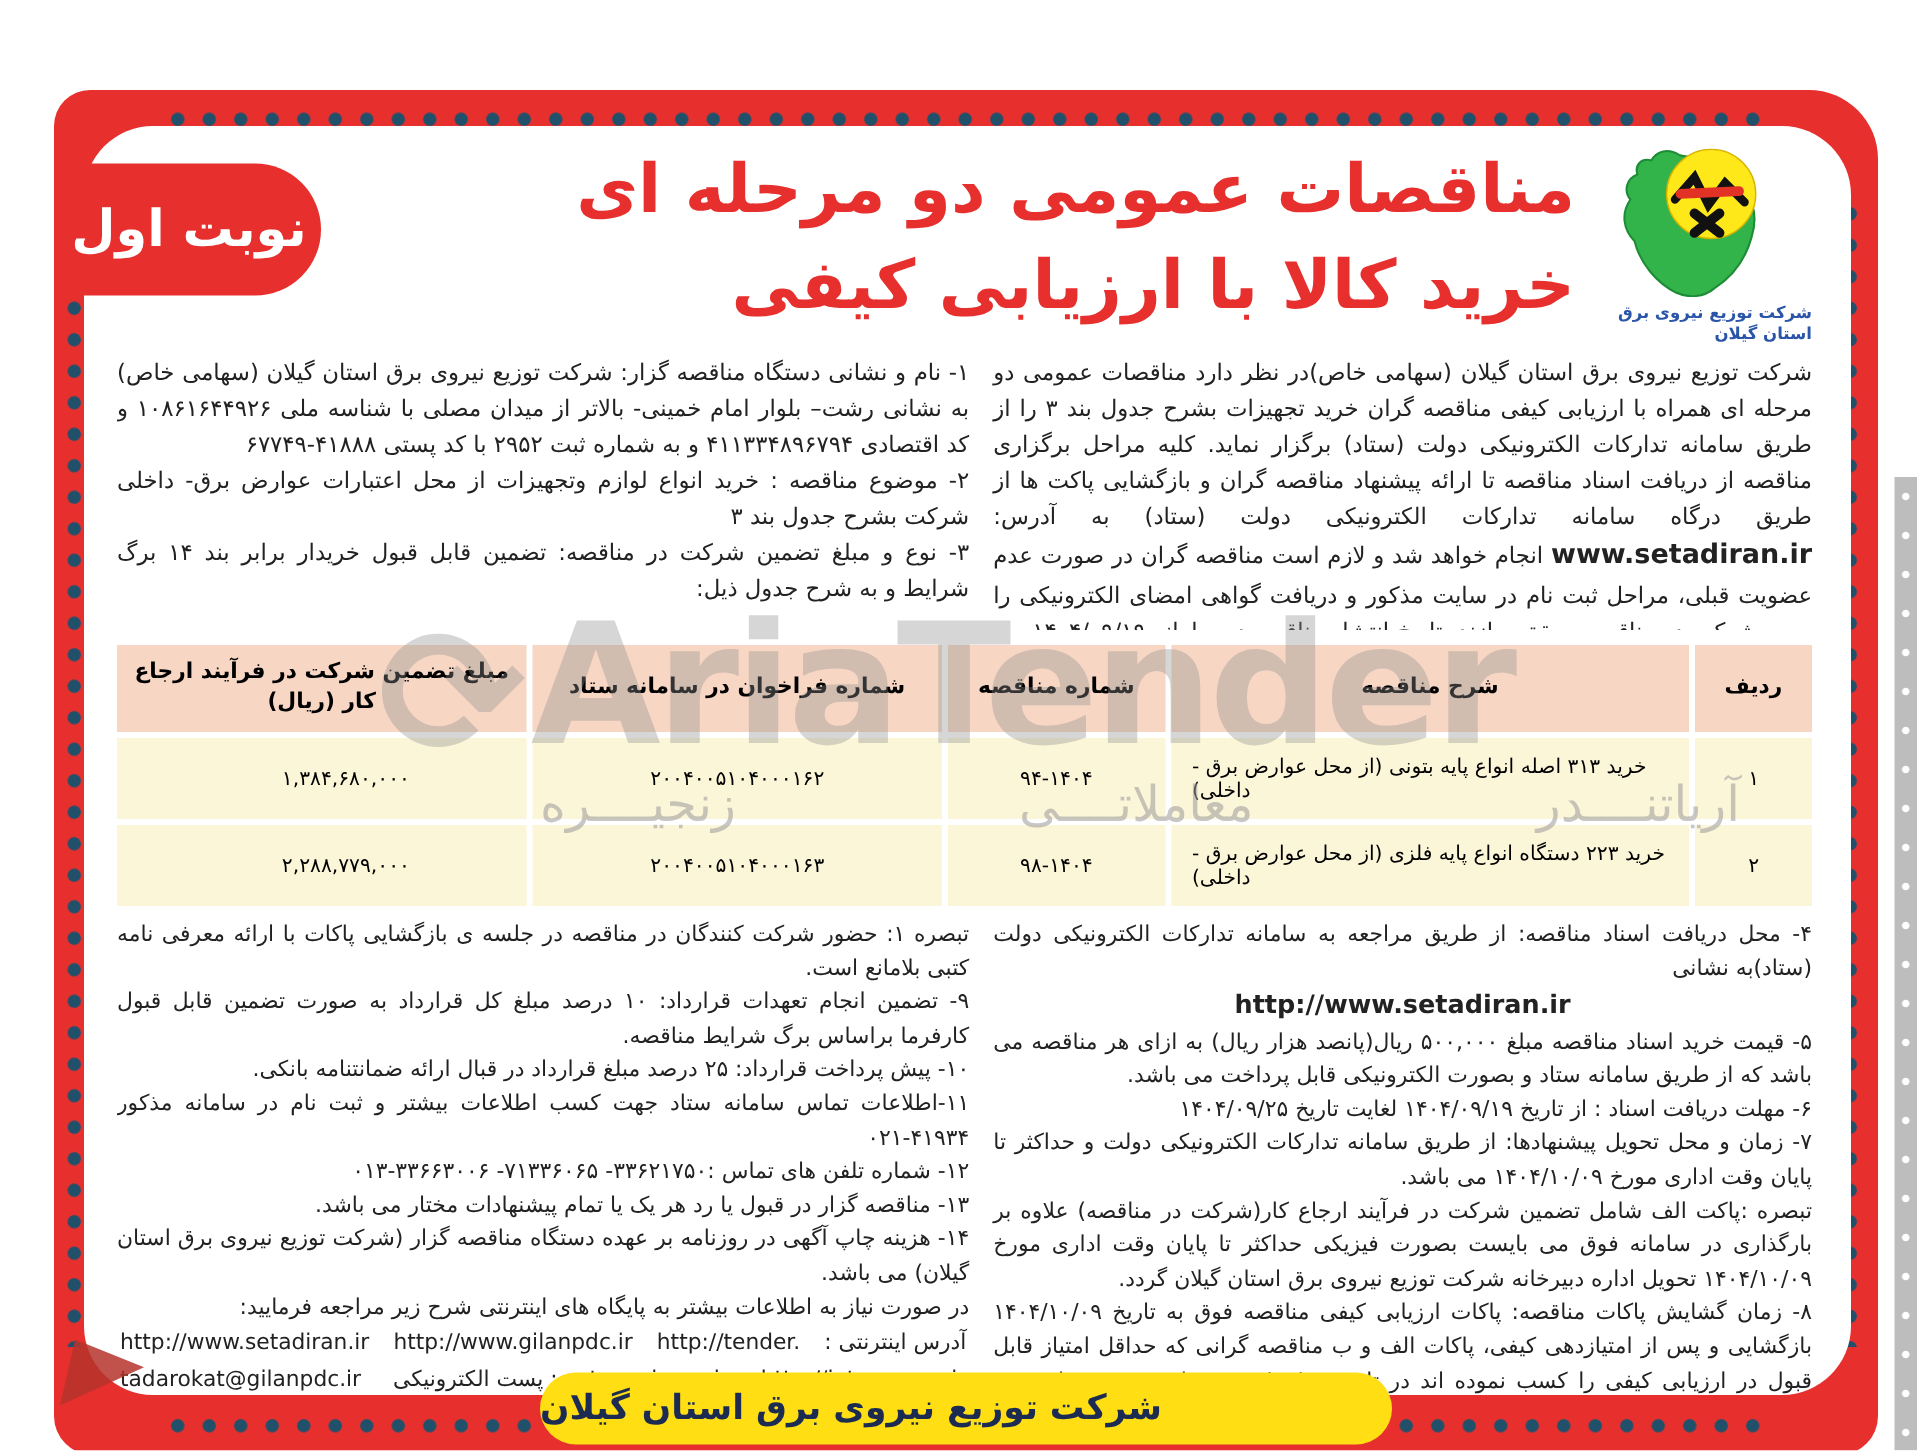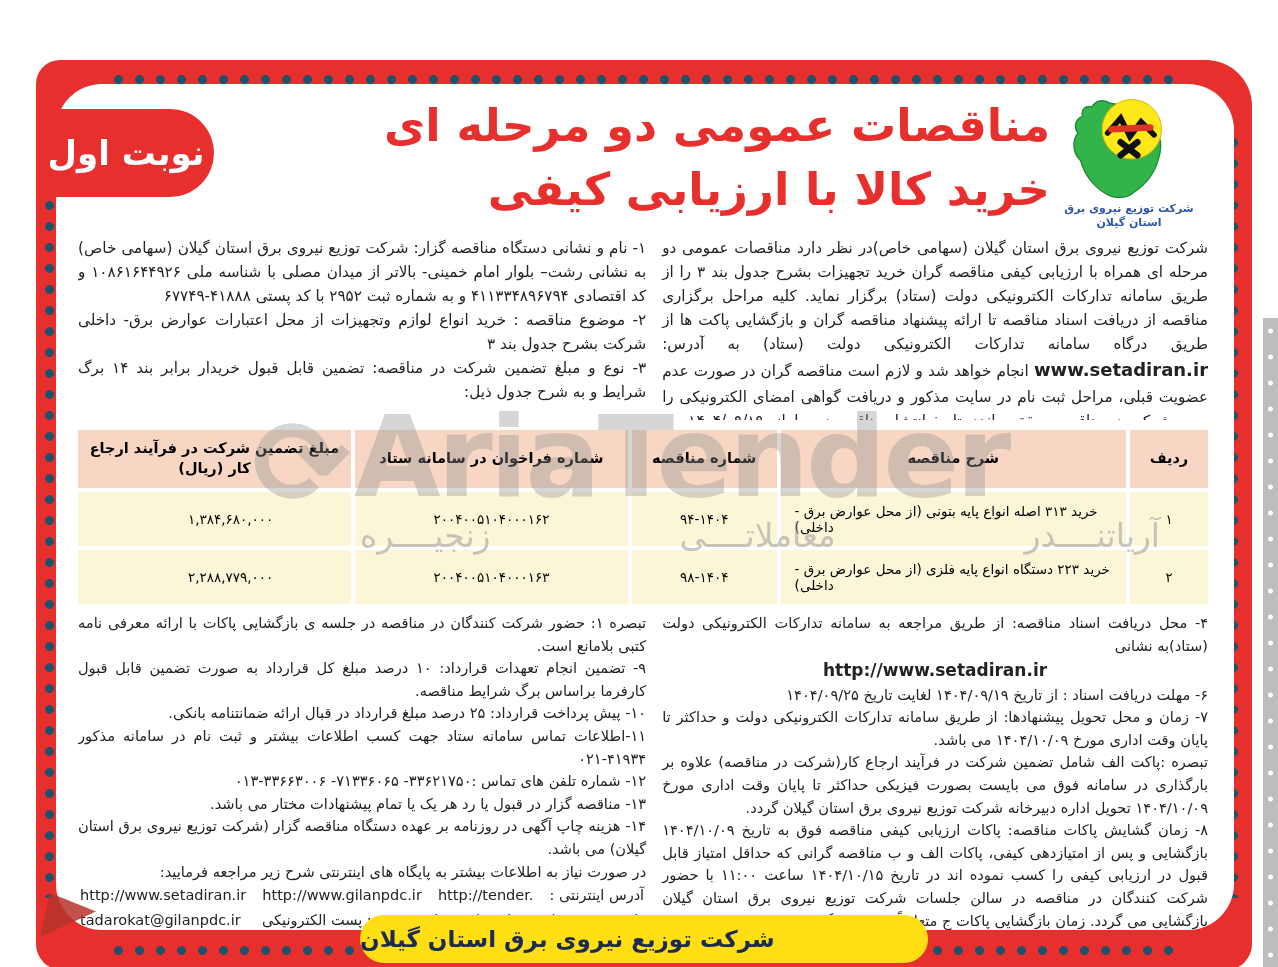--- a/index.html
+++ b/index.html
@@ -37,21 +37,21 @@
   .dots-left{top:72px;bottom:72px;left:7px;}
   .dots-right{top:72px;bottom:72px;right:12px;}
 
   
   .badge{position:absolute;left:2px;top:49px;width:176px;height:88px;background:var(--red);
       border-radius:10px 44px 44px 10px;display:flex;align-items:center;justify-content:center;
       color:#fff;font-size:34px;font-weight:bold;z-index:4;}
 
   
   .header{display:flex;direction:rtl;align-items:flex-start;height:140px;}
-  .logo{width:158px;flex:0 0 158px;text-align:center;padding-top:2px;}
+  .logo{width:158px;flex:0 0 158px;padding-top:2px;}
   .logo-caption{color:#2b55a8;font-weight:bold;font-size:11px;line-height:1.25;}
   .title{flex:1;text-align:right;color:var(--red);font-weight:bold;
       font-size:45px;line-height:1.42;padding-top:2px;margin-left:120px;}
 
   
   .cols{display:flex;direction:rtl;gap:16px;text-align:justify;color:var(--ink);}
   .cols-top{margin-top:4px;height:184px;overflow:hidden;font-size:15.2px;line-height:1.58;}
   .col-r{width:49%;}
   .col-l{width:51%;}
   .intro-url{direction:ltr;unicode-bidi:embed;font-weight:bold;font-size:18px;}
@@ -167,20 +167,21 @@
               <div class="tc c-setad num" dir="ltr">۲۰۰۴۰۰۵۱۰۴۰۰۰۱۶۳</div>
               <div class="tc c-amount num" dir="ltr">۲,۲۸۸,۷۷۹,۰۰۰</div>
             </div>
           </div>
       </div>
 
       <div class="cols cols-bottom">
         <div class="col-r">
           <p>۴- محل دریافت اسناد مناقصه: از طریق مراجعه به سامانه تدارکات الکترونیکی دولت (ستاد)به نشانی</p>
           <div class="p4-url">http://www.setadiran.ir</div>
+          <p>۵- قیمت خرید اسناد مناقصه مبلغ ۵۰۰,۰۰۰ ریال(پانصد هزار ریال) به ازای هر مناقصه می باشد که از طریق سامانه ستاد و بصورت الکترونیکی قابل پرداخت می باشد.</p>
           <p>۶- مهلت دریافت اسناد : از تاریخ ۱۴۰۴/۰۹/۱۹ لغایت تاریخ ۱۴۰۴/۰۹/۲۵</p>
           <p>۷- زمان و محل تحویل پیشنهادها: از طریق سامانه تدارکات الکترونیکی دولت و حداکثر تا پایان وقت اداری مورخ ۱۴۰۴/۱۰/۰۹ می باشد.</p>
           <p>تبصره :پاکت الف شامل تضمین شرکت در فرآیند ارجاع کار(شرکت در مناقصه) علاوه بر بارگذاری در سامانه فوق می بایست بصورت فیزیکی حداکثر تا پایان وقت اداری مورخ ۱۴۰۴/۱۰/۰۹ تحویل اداره دبیرخانه شرکت توزیع نیروی برق استان گیلان گردد.</p>
           <p>۸- زمان گشایش پاکات مناقصه: پاکات ارزیابی کیفی مناقصه فوق به تاریخ ۱۴۰۴/۱۰/۰۹ بازگشایی و پس از امتیازدهی کیفی، پاکات الف و ب مناقصه گرانی که حداقل امتیاز قابل قبول در ارزیابی کیفی را کسب نموده اند در تاریخ ۱۴۰۴/۱۰/۱۵ ساعت ۱۱:۰۰ با حضور شرکت کنندگان در مناقصه در سالن جلسات شرکت توزیع نیروی برق استان گیلان بازگشایی می گردد. زمان بازگشایی پاکات ج متعاقباً اعلام می گردد.</p>
         </div>
         <div class="col-l">
           <p>تبصره ۱: حضور شرکت کنندگان در مناقصه در جلسه ی بازگشایی پاکات با ارائه معرفی نامه کتبی بلامانع است.</p>
           <p>۹- تضمین انجام تعهدات قرارداد: ۱۰ درصد مبلغ کل قرارداد به صورت تضمین قابل قبول کارفرما براساس برگ شرایط مناقصه.</p>
           <p>۱۰- پیش پرداخت قرارداد: ۲۵ درصد مبلغ قرارداد در قبال ارائه ضمانتنامه بانکی.</p>
           <p>۱۱-اطلاعات تماس سامانه ستاد جهت کسب اطلاعات بیشتر و ثبت نام در سامانه مذکور ۴۱۹۳۴-۰۲۱</p>

